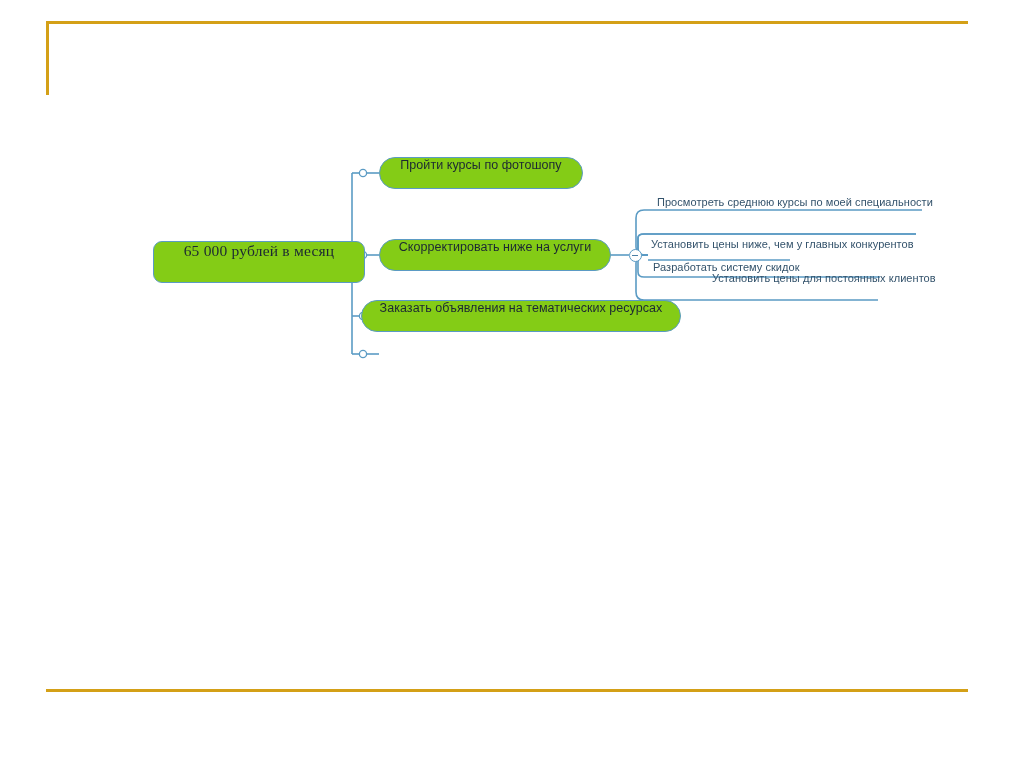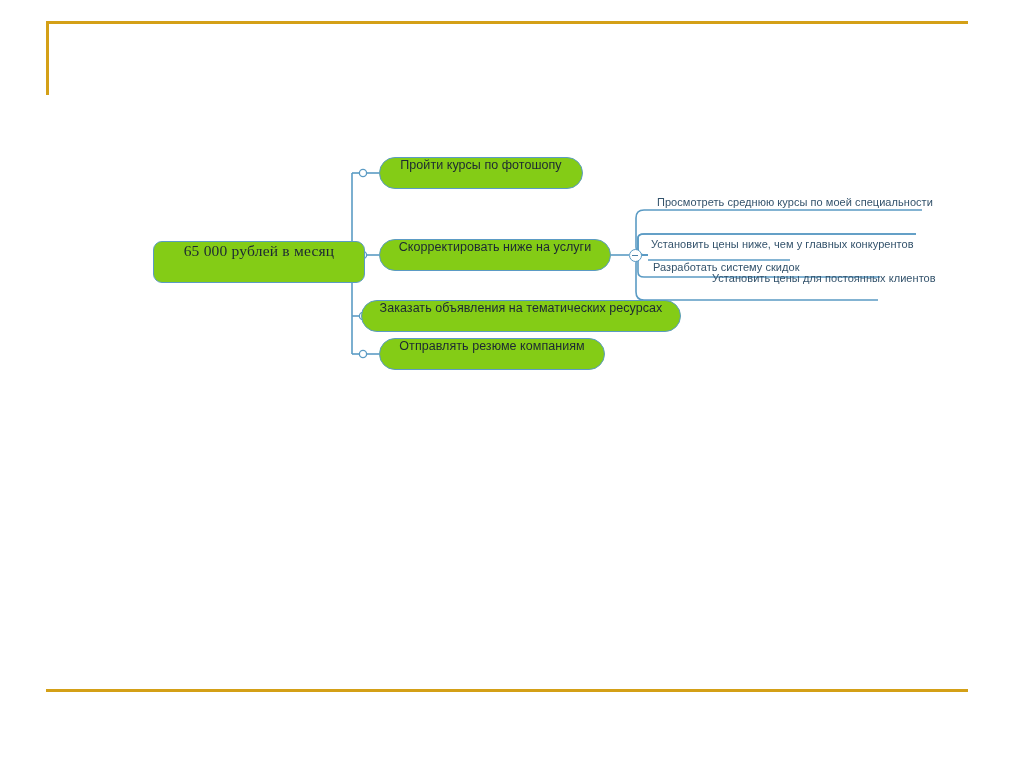--- a/index.html
+++ b/index.html
@@ -174,23 +174,20 @@
   </div>
 
   <div class="node node-branch branch-1">
     <span>Скорректировать ниже на услуги</span>
   </div>
 
   <div class="node node-branch branch-2">
     <span>Заказать объявления на тематических ресурсах</span>
   </div>
 
-  <div class="node node-branch branch-3">
-    <span>Отправлять резюме компаниям</span>
-  </div>
 
   <div class="collapse-toggle"></div>
 
   <div class="leaf leaf-0">Просмотреть среднюю курсы по моей специальности</div>
 
   <div class="leaf leaf-1">Установить цены ниже, чем у главных конкурентов</div>
 
   <div class="leaf leaf-2">Разработать систему скидок</div>
 
   <div class="leaf leaf-3">Установить цены для постоянных клиентов</div>

